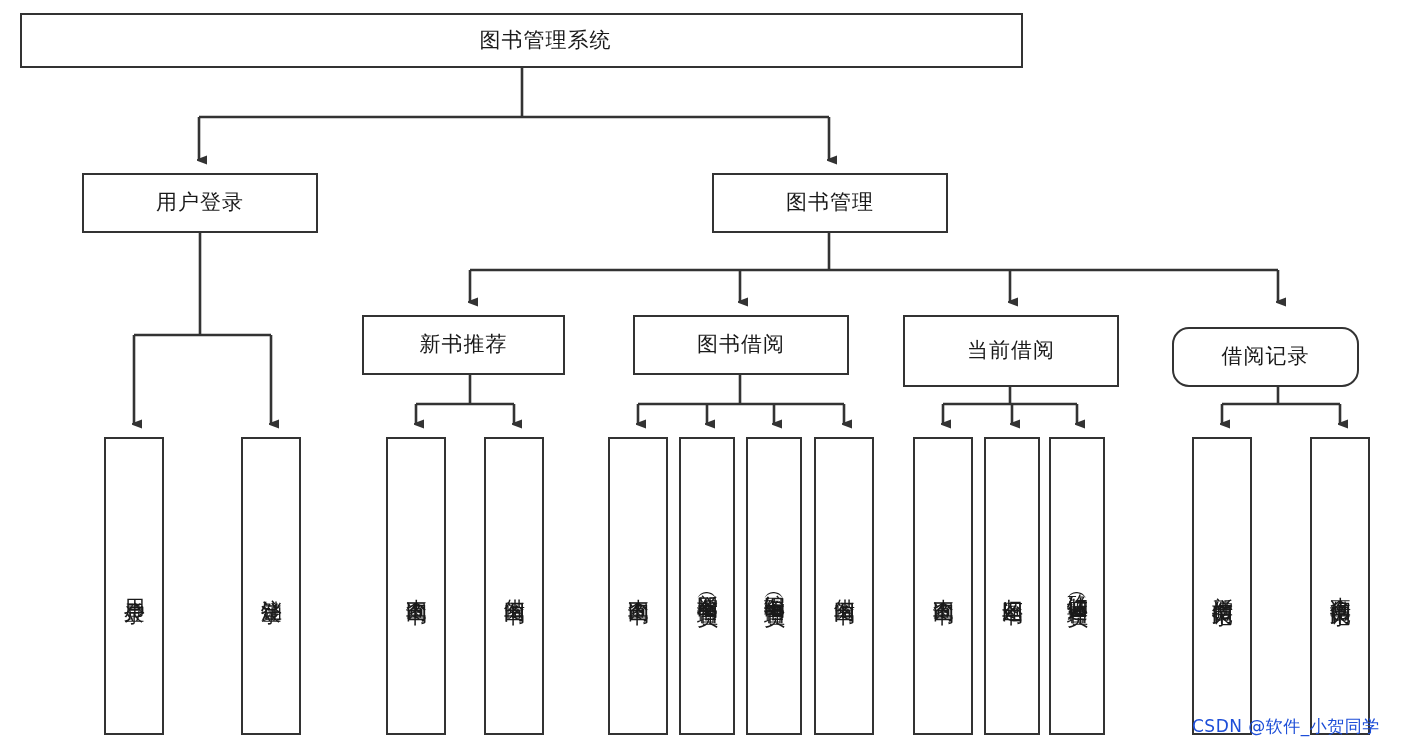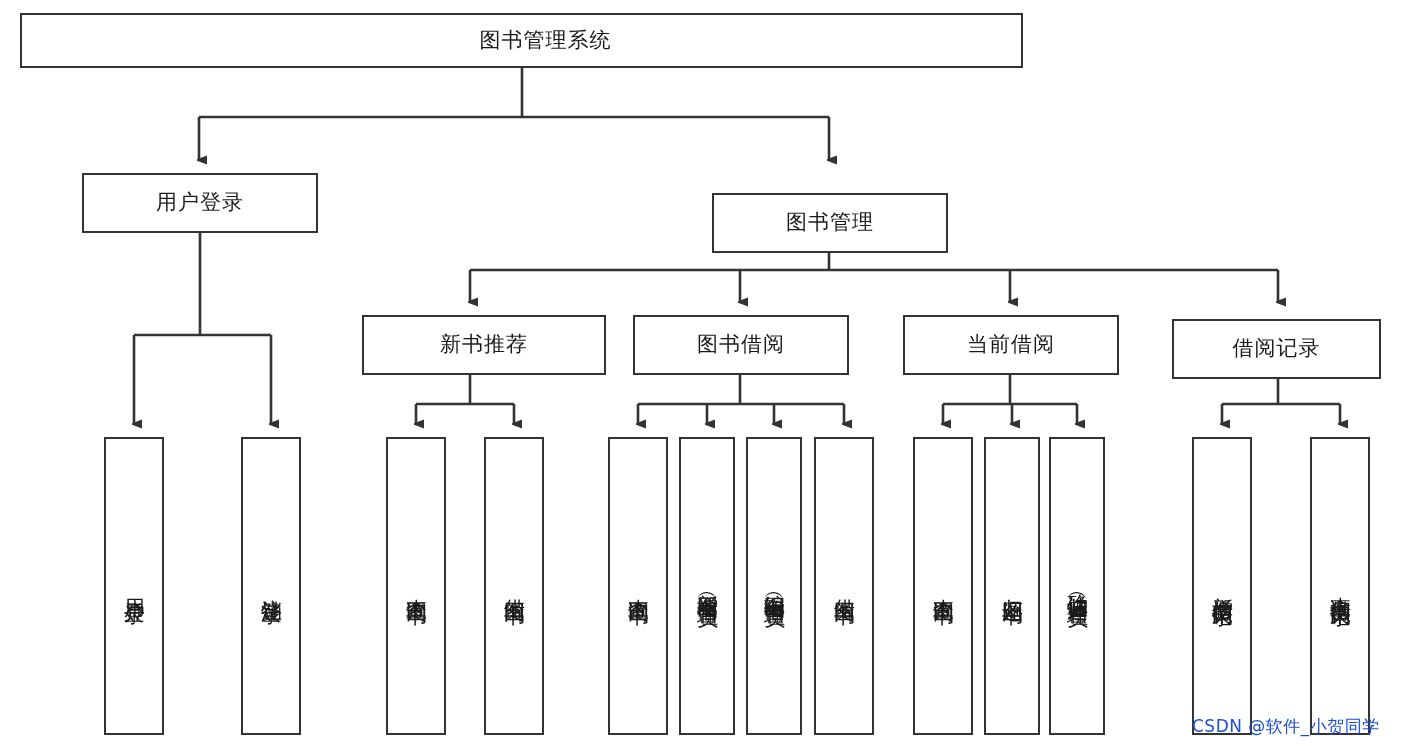--- a/index.html
+++ b/index.html
@@ -128,34 +128,34 @@
     </g>
   </svg>
 
   <div class="node horizontal" style="left:20px; top:13px; width:1003px; height:55px;padding-left:48px;">
     <span>图书管理系统</span>
   </div>
 
   <div class="node horizontal" style="left:82px; top:173px; width:236px; height:60px;">
     <span>用户登录</span>
   </div>
-  <div class="node horizontal" style="left:712px; top:173px; width:236px; height:60px;margin-top:20px;">
+  <div class="node horizontal" style="left:712px; top:173px; width:236px; height:60px;">
     <span>图书管理</span>
   </div>
 
-  <div class="node horizontal" style="left:362px; top:315px; width:244px; height:60px;">
+  <div class="node horizontal" style="left:362px; top:315px; width:203px; height:60px;">
     <span>新书推荐</span>
   </div>
   <div class="node horizontal" style="left:633px; top:315px; width:216px; height:60px;">
     <span>图书借阅</span>
   </div>
-  <div class="node horizontal" style="left:903px; top:315px; width:216px; height:60px;">
+  <div class="node horizontal" style="left:903px; top:315px; width:216px; height:72px;">
     <span>当前借阅</span>
   </div>
-  <div class="node horizontal" style="left:1172px; top:319px; width:209px; height:60px;">
+  <div class="node horizontal" style="left:1172px; top:327px; width:187px; height:60px;border-radius:17px;">
     <span>借阅记录</span>
   </div>
 
   <div class="node vertical" style="left:104px; top:437px; width:60px; height:298px;">
     <span class="vlabel">用户登录</span>
   </div>
   <div class="node vertical" style="left:241px; top:437px; width:60px; height:298px;">
     <span class="vlabel">注销登录</span>
   </div>
 

